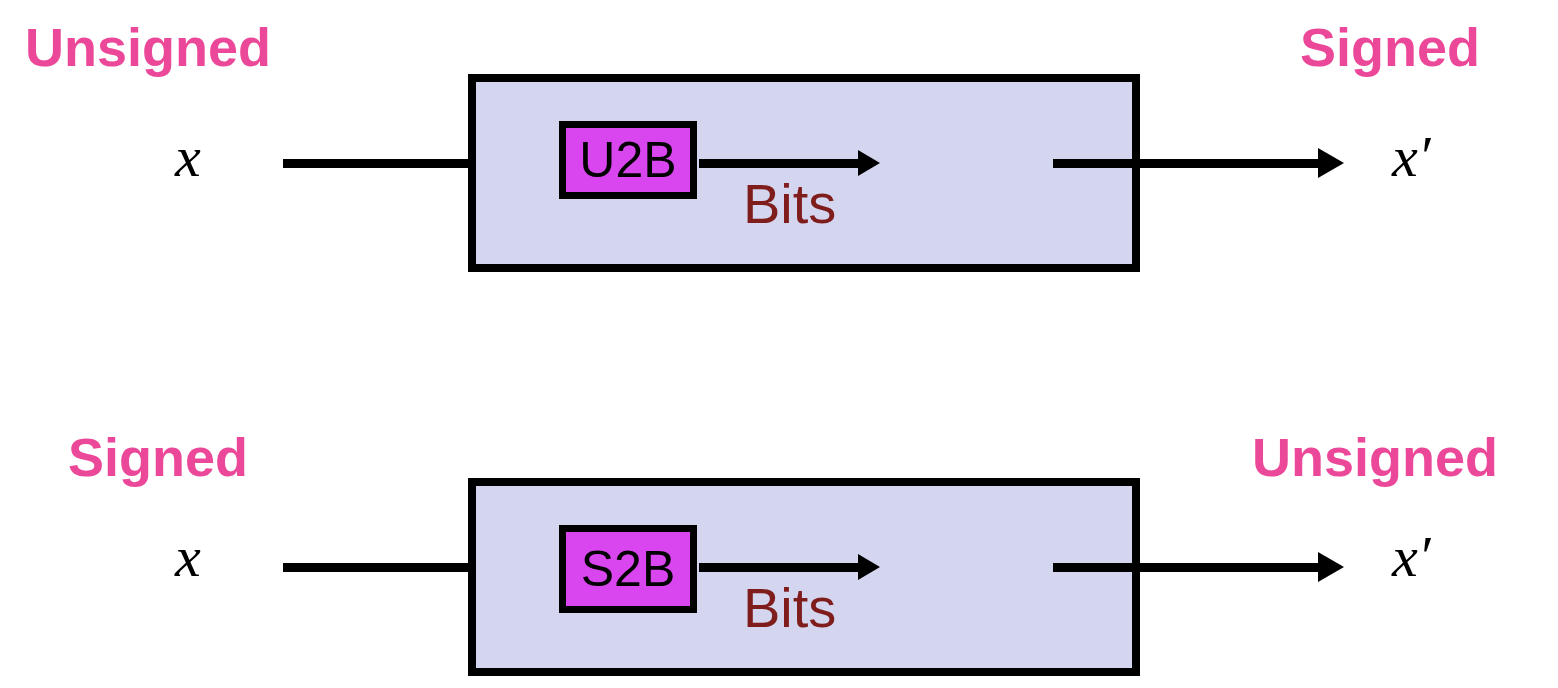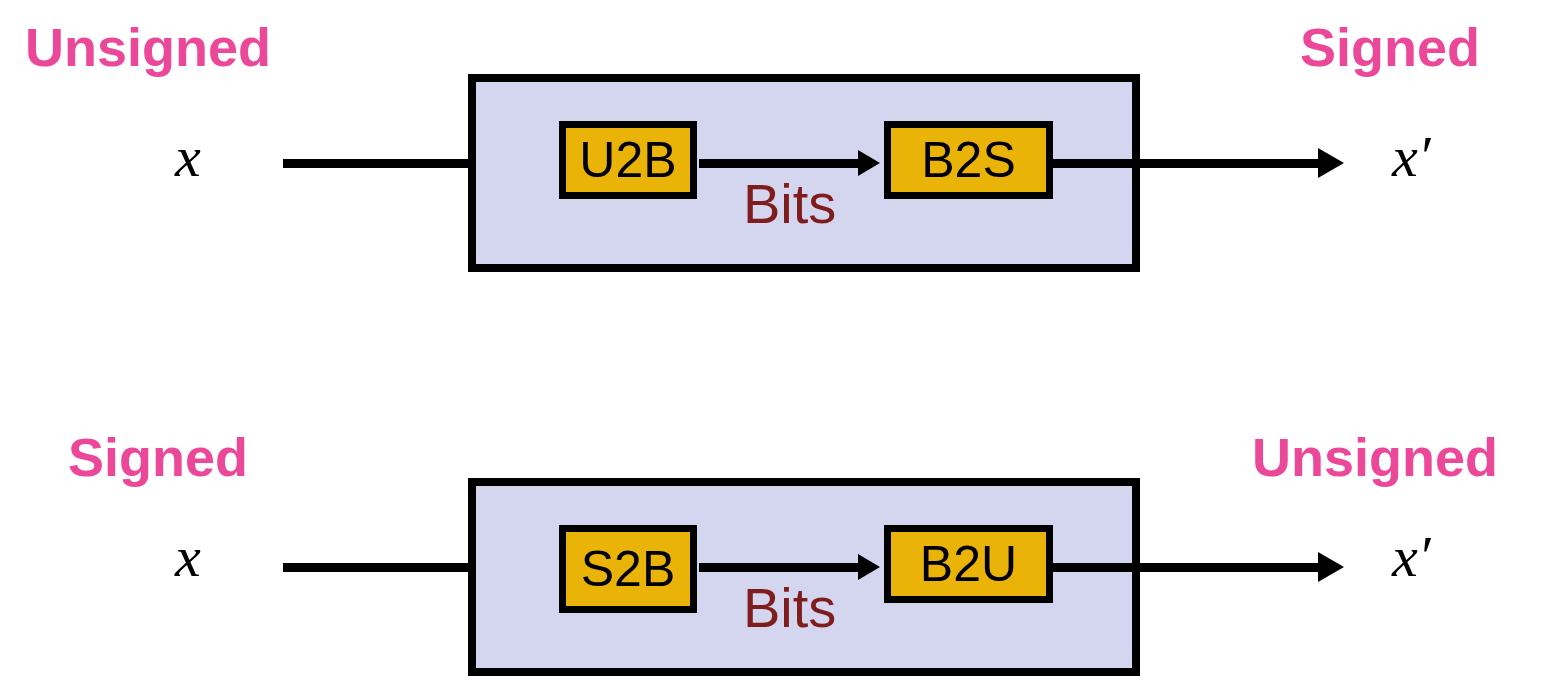--- a/index.html
+++ b/index.html
@@ -41,21 +41,21 @@
   .purple-box {
     position: absolute;
     background: #d4d5ee;
     border: 8px solid #000000;
     box-sizing: border-box;
   }
 
   
   .conv-box {
     position: absolute;
-    background: #eab308;
+    background: #d946ef;
     border: 7px solid #000000;
     box-sizing: border-box;
     display: flex;
     align-items: center;
     justify-content: center;
     font-family: "Liberation Sans", sans-serif;
     font-weight: normal;
     font-size: 50px;
     line-height: 1;
     color: #000000;
@@ -106,21 +106,20 @@
   <div class="line" style="left:283px; top:159px; width:205px;"></div>
   <div class="arrowhead" style="left:488px; top:148px;"></div>
 
   <div class="purple-box" style="left:468px; top:74px; width:672px; height:198px;"></div>
 
   <div class="conv-box" style="left:559px; top:121px; width:138px; height:78px;">U2B</div>
 
   <div class="line" style="left:699px; top:159px; width:162px;"></div>
   <div class="arrowhead small" style="left:858px; top:150px;"></div>
 
-  <div class="conv-box" style="left:884px; top:121px; width:169px; height:78px;">B2S</div>
 
   <div class="bits-label" style="left:743px; top:176px;">Bits</div>
 
   <div class="line" style="left:1053px; top:159px; width:278px;"></div>
   <div class="arrowhead" style="left:1318px; top:148px;"></div>
 
   <div class="endpoint-label" style="left:1300px; top:20px;">Signed</div>
 
   <div class="var-label" style="left:1392px; top:128px;">x′</div>
 
@@ -131,21 +130,20 @@
   <div class="line" style="left:283px; top:563px; width:205px;"></div>
   <div class="arrowhead" style="left:488px; top:552px;"></div>
 
   <div class="purple-box" style="left:468px; top:478px; width:672px; height:198px;"></div>
 
   <div class="conv-box" style="left:559px; top:525px; width:138px; height:88px;">S2B</div>
 
   <div class="line" style="left:699px; top:563px; width:162px;"></div>
   <div class="arrowhead small" style="left:858px; top:554px;"></div>
 
-  <div class="conv-box" style="left:884px; top:525px; width:169px; height:78px;">B2U</div>
 
   <div class="bits-label" style="left:743px; top:580px;">Bits</div>
 
   <div class="line" style="left:1053px; top:563px; width:278px;"></div>
   <div class="arrowhead" style="left:1318px; top:552px;"></div>
 
   <div class="endpoint-label" style="left:1252px; top:430px;">Unsigned</div>
 
   <div class="var-label" style="left:1392px; top:528px;">x′</div>
 

